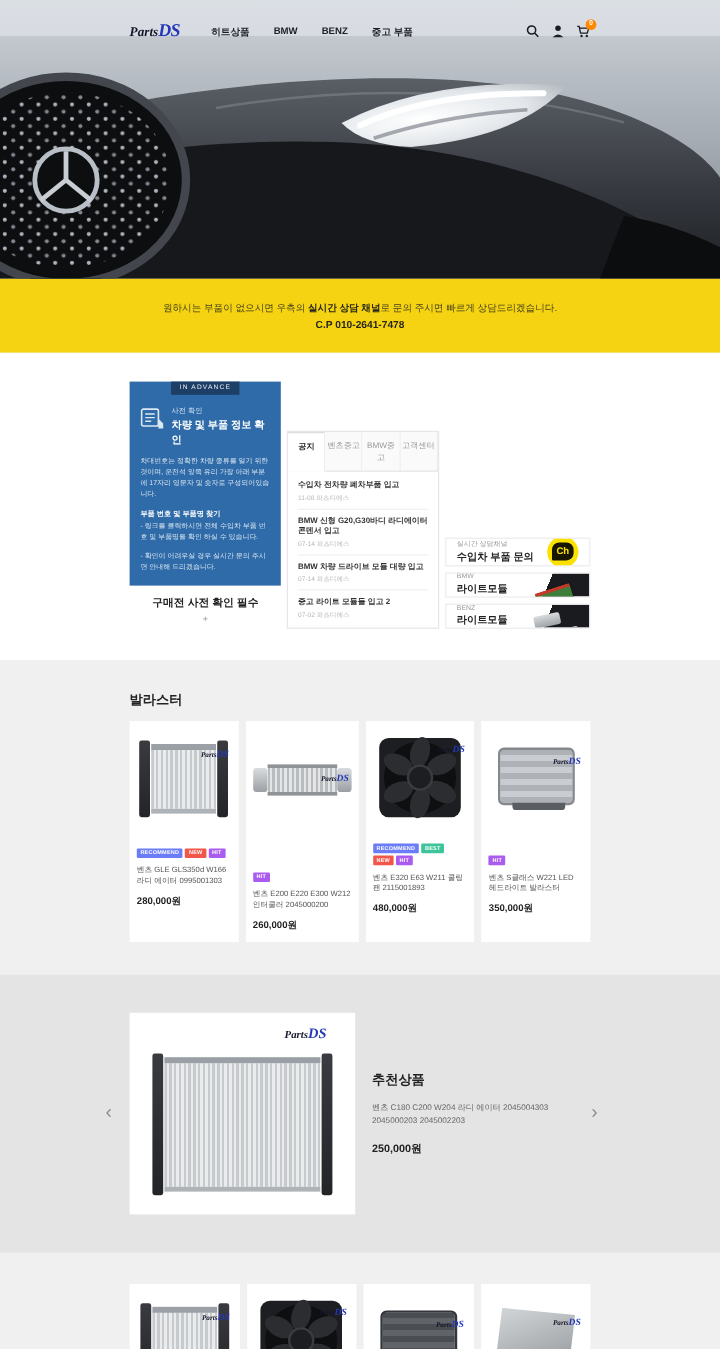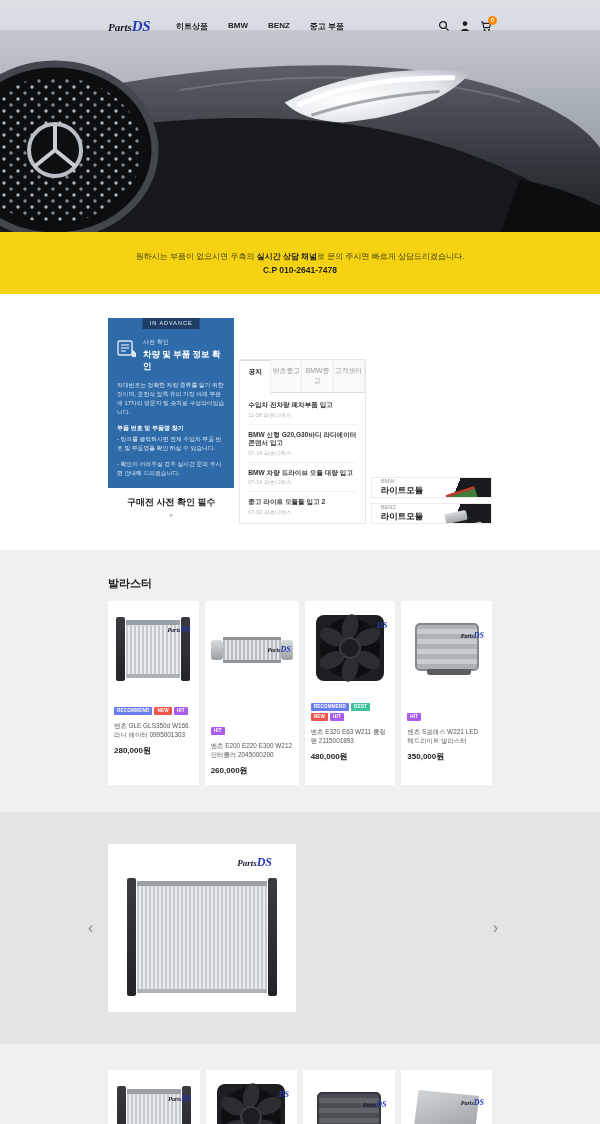--- a/index.html
+++ b/index.html
@@ -254,20 +254,29 @@
           <div class="post">
             <div class="pt">중고 라이트 모듈들 입고 2</div>
             <div class="pm">07-02 파츠디에스</div>
           </div>
         </div>
       </div>
 
       <div class="col-c">
         <div class="scard">
           <div>
+            <div class="sc-small">실시간 상담채널</div>
+            <div class="sc-title">수입차 부품 문의</div>
+          </div>
+          <span class="kakao">
+              <b>Ch</b>
+            </span>
+        </div>
+        <div class="scard">
+          <div>
             <div class="sc-small">BMW</div>
             <div class="sc-title">라이트모듈</div>
           </div>
           <span class="wedge">
               <span class="pcb"></span>
             </span>
         </div>
         <div class="scard">
           <div>
             <div class="sc-small">BENZ</div>
@@ -369,20 +378,25 @@
     <span class="car-arrow prev">‹</span>
     <div class="container">
       <div class="fcard">
         <span class="wm"><i>Parts</i><b>DS</b></span>
         <div class="art-radiator big">
             <div class="tank"></div>
             <div class="core"></div>
             <div class="tank"></div>
           </div>
       </div>
+      <div class="finfo">
+        <div class="ft">추천상품</div>
+        <div class="fn">벤츠 C180 C200 W204 라디 에이터 2045004303 2045000203 2045002203</div>
+        <div class="fp">250,000원</div>
+      </div>
     </div>
     <span class="car-arrow next">›</span>
   </div>
 
   <div class="prodband">
     <div class="container">
       <div class="grid4">
 
         <div class="pcard">
           <div class="pimg">

